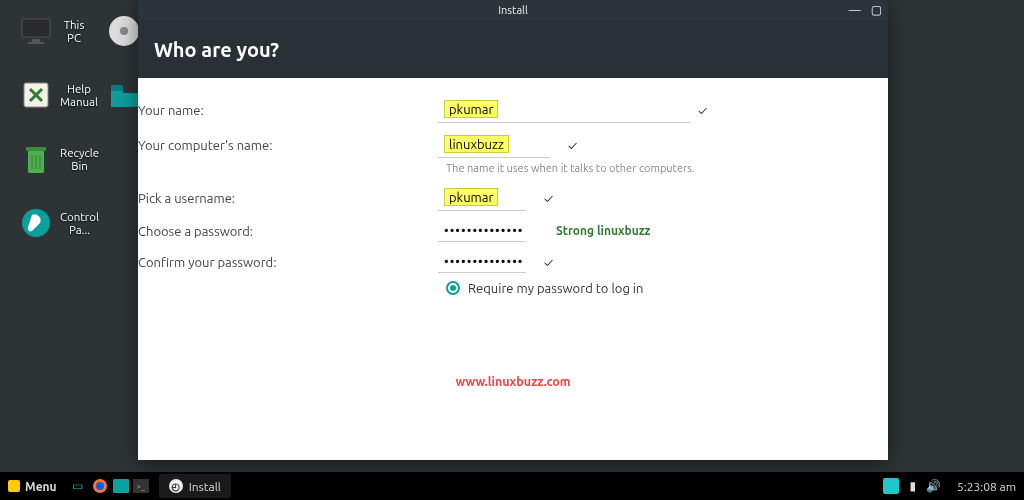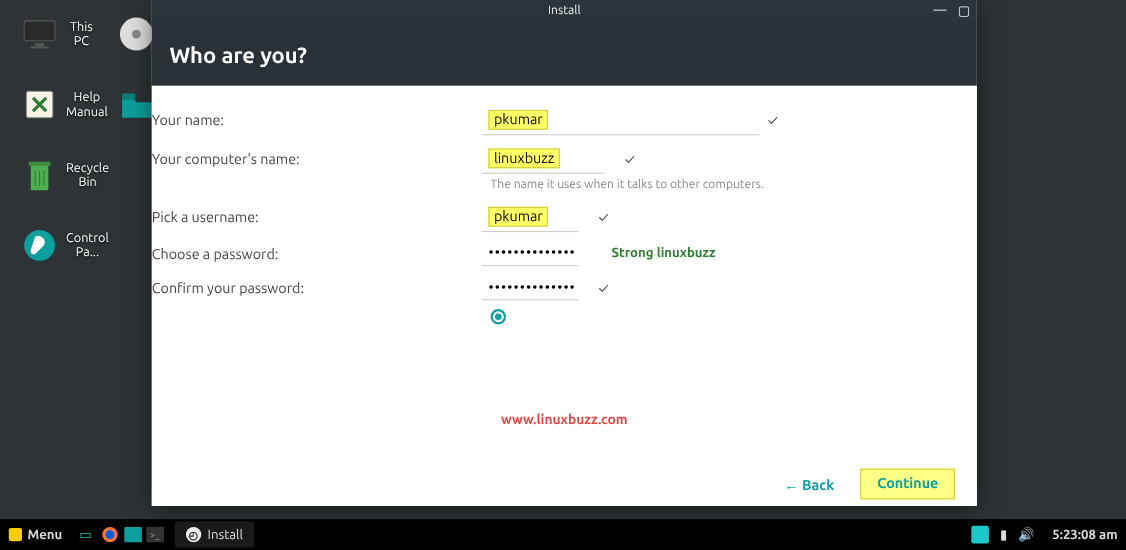--- a/index.html
+++ b/index.html
@@ -258,21 +258,20 @@
   align-items: center;
   gap: 10px;
   padding: 0 8px;
 }
 .taskbar .tray .box {
   width: 16px; height: 16px; background: #1cc8c8; border-radius: 2px;
 }
 .taskbar .clock {
   padding: 0 8px;
   text-align: center;
-  font-weight: bold;
 }
 </style>
 </head>
 <body>
 
 <div class="desktop-icons">
   <div class="dicon">
     <div class="glyph">
       <svg width="40" height="40" viewBox="0 0 40 40">
           <rect x="6" y="8" width="28" height="18" rx="2" fill="#2a2a2a" stroke="#555"></rect>
@@ -386,31 +385,25 @@
     </div>
 
     <div class="form-row">
       <div class="form-label">Confirm your password:</div>
       <span class="text-input w-sm pw-dots" style="display:inline-block;">••••••••••••••</span>
       <span class="check">✓</span>
     </div>
 
     <div class="radio-row">
       <span class="radio-circle selected"></span>
+      <span class="radio-label">Require my password to log in</span>
     </div>
 
     <div class="watermark">www.linuxbuzz.com</div>
 
-    <div class="wizard-buttons">
-      <span class="back-btn">
-        <span>←</span>
-        <span>Back</span>
-      </span>
-      <span class="continue-btn">Continue</span>
-    </div>
   </div>
 </div>
 
 <div class="taskbar">
   <div class="menu-btn">
     <span class="logo"></span>
     <span style="font-weight:600;">Menu</span>
   </div>
   <div class="ql">
     <span style="color:#1cc8c8;">▭</span>

